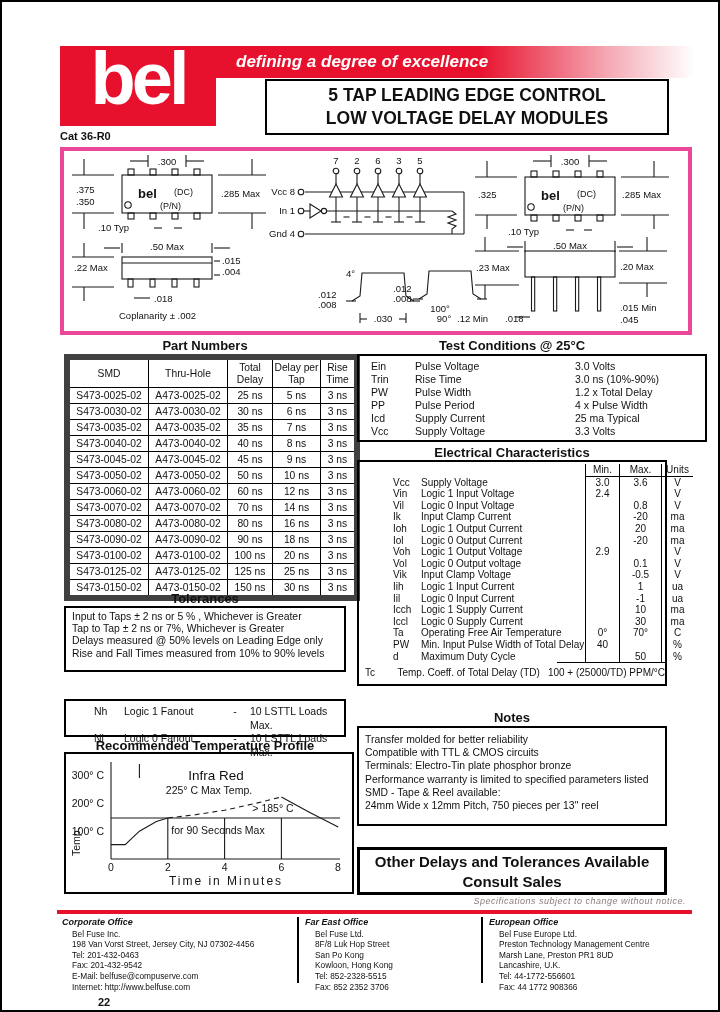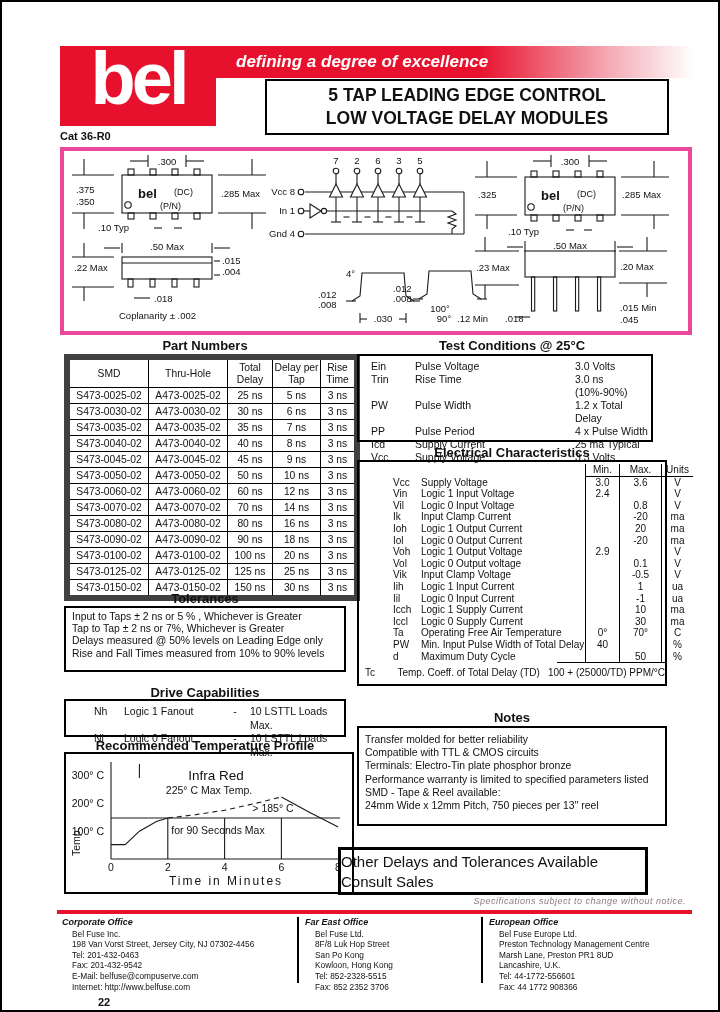--- a/index.html
+++ b/index.html
@@ -28,21 +28,21 @@
   .wfill{fill:#fff;stroke:#1a1a1a;stroke-width:1.1;}
   
   .shead{position:absolute;font-weight:bold;font-size:13px;text-align:center;}
   
   .pt{position:absolute;left:62px;top:352px;width:282px;border-collapse:collapse;table-layout:fixed;
       font-size:10.3px;text-align:center;border:6px solid #404040;}
   .pt th,.pt td{border:1px solid #000;padding:0;line-height:1.15;font-weight:normal;}
   .pt thead th{height:27px;}
   .pt td{height:15px;}
   
-  .tcbox{position:absolute;left:355px;top:352px;width:296px;height:88px;border:2px solid #000;
+  .tcbox{position:absolute;left:355px;top:352px;width:350px;height:88px;border:2px solid #000;
       box-sizing:border-box;padding:4px 0 12px 12px;font-size:10.5px;}
   .tcrow{display:grid;grid-template-columns:44px 160px 1fr;line-height:13px;}
   
   .ecbox{position:absolute;left:355px;top:458px;width:310px;height:226px;border:2px solid #000;
       box-sizing:border-box;font-size:10px;padding:2px 0 0 6px;}
   .erow{display:grid;grid-template-columns:28px 164px 34px 42px 32px;line-height:11.6px;white-space:nowrap;margin-left:28px;}
   .erow .vc{border-left:1.4px solid #000;text-align:center;}
   .ehead .vc{border-bottom:1.4px solid #000;}
   .ecloser{margin-left:192px;width:108px;border-top:1.4px solid #000;height:0;}
   .tcrow2{display:flex;gap:8px;font-size:10px;margin-top:4px;white-space:nowrap;}
@@ -53,22 +53,22 @@
   .drvbox{position:absolute;left:62px;top:697px;width:282px;height:38px;border:2px solid #000;
       box-sizing:border-box;padding:4px 0 0 28px;font-size:10.5px;}
   .drow{display:grid;grid-template-columns:30px 96px 30px 1fr;line-height:13.5px;}
   .notebox{position:absolute;left:355px;top:724px;width:310px;height:100px;border:2px solid #000;
       box-sizing:border-box;padding:5px 0 0 6px;font-size:10.4px;line-height:13.2px;white-space:nowrap;}
   
   .chartbox{position:absolute;left:62px;top:750px;width:290px;height:142px;border:2px solid #000;box-sizing:border-box;}
   .chartbox svg text{font-size:10.5px;}
   .dash{stroke-dasharray:5 4;}
   
-  .otherbox{position:absolute;left:336px;top:845px;width:310px;height:48px;border:3px solid #000;
-      box-sizing:border-box;text-align:left;font-weight:normal;font-size:15px;line-height:20px;padding-top:2px;}
+  .otherbox{position:absolute;left:355px;top:845px;width:310px;height:48px;border:3px solid #000;
+      box-sizing:border-box;text-align:center;font-weight:bold;font-size:15px;line-height:20px;padding-top:2px;}
   .footnote{position:absolute;right:32px;top:894px;font-style:italic;font-size:9px;color:#8c7b7b;letter-spacing:.5px;}
   
   .redline{position:absolute;left:55px;top:908px;width:635px;height:4px;background:var(--red);}
   .office{position:absolute;top:915px;font-size:8.3px;line-height:10.6px;}
   .office .otitle{font-style:italic;font-weight:bold;font-size:9px;margin-bottom:1px;}
   .office .olines{padding-left:10px;}
   .osep{position:absolute;top:915px;width:2px;height:66px;background:#000;}
   .pagenum{position:absolute;left:96px;top:994px;font-weight:bold;font-size:11px;}
 </style>
 </head>
@@ -585,21 +585,20 @@
 
   <div class="shead" style="left:62px;top:589px;width:282px;">Tolerances</div>
   <div class="tolbox">
 
   <div>Input to Taps ± 2 ns or 5 % , Whichever is Greater</div>
       <div>Tap to Tap ± 2 ns or 7%, Whichever is Greater</div>
       <div>Delays measured @ 50% levels on Leading  Edge only</div>
       <div>Rise and Fall Times measured from 10% to 90% levels</div>
     </div>
 
-  <div class="shead" style="left:62px;top:683px;width:282px;">Drive Capabilities</div>
   <div class="drvbox">
 
   <div class="drow">
         <span>Nh</span>
         <span>Logic 1 Fanout</span>
         <span style="text-align:center;">-</span>
         <span>10 LSTTL Loads Max.</span>
       </div>
       <div class="drow">
         <span>Nl</span>

